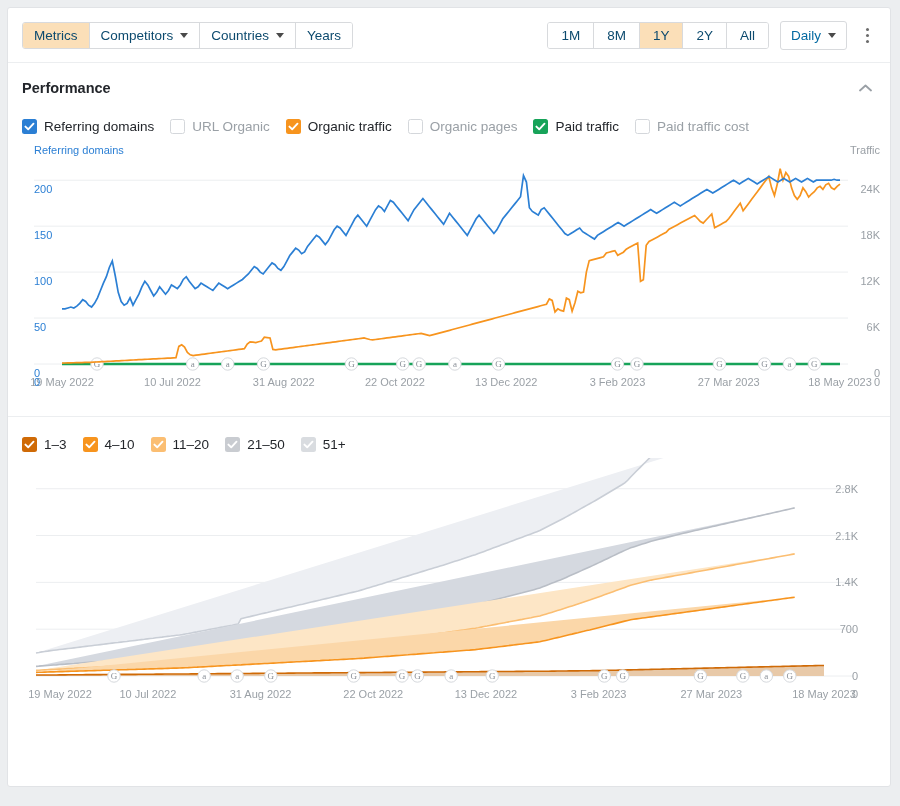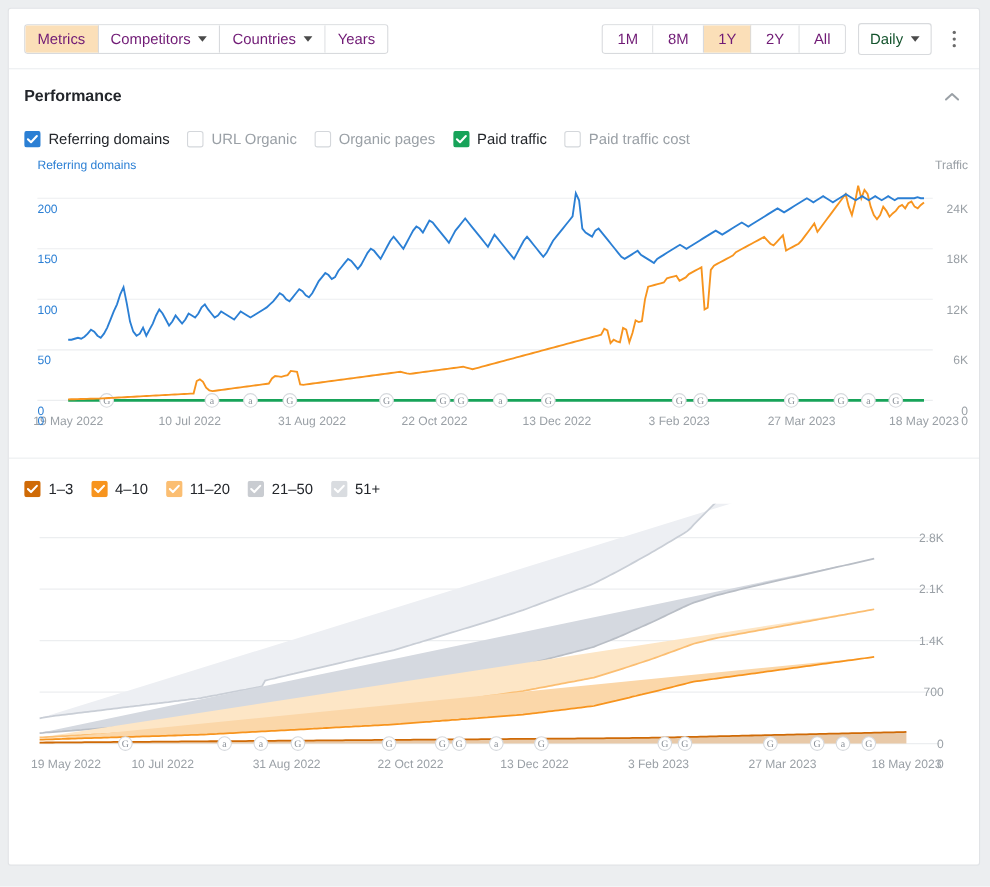--- a/index.html
+++ b/index.html
@@ -20,38 +20,38 @@
   }
   
   .toolbar{
     height:55px;display:flex;align-items:center;
     padding:0 14px;box-sizing:border-box;
     border-bottom:1px solid #eceef0;
     position:relative;
   }
   .seg{display:flex;border:1px solid #d8dadd;border-radius:3px;overflow:hidden;background:#fff;}
   .seg .item{
-    font-size:13.5px;color:#701a75;
+    font-size:13.5px;color:#0c4a6e;
     padding:0 11px;height:25px;line-height:25px;
     border-right:1px solid #d8dadd;
     display:flex;align-items:center;gap:7px;
     white-space:nowrap;cursor:pointer;background:#fff;
   }
   .seg .item:last-child{border-right:none;}
   .seg .item.active{background:#fbdfb8;}
   .caret{
     width:0;height:0;border-left:4px solid transparent;border-right:4px solid transparent;
     border-top:5px solid #4a4a4a;display:inline-block;
   }
   .right-tools{margin-left:auto;display:flex;align-items:center;gap:11px;padding-left:30px;}
   .seg.range .item{padding:0 13px;justify-content:center;}
   .dd{
     border:1px solid #d8dadd;border-radius:3px;background:#fff;
     height:27px;display:flex;align-items:center;gap:7px;
-    padding:0 10px;font-size:13.5px;color:#14532d;cursor:pointer;
+    padding:0 10px;font-size:13.5px;color:#0369a1;cursor:pointer;
   }
   .kebab{width:18px;height:24px;display:flex;flex-direction:column;justify-content:center;align-items:center;gap:3px;cursor:pointer;}
   .kebab i{width:3px;height:3px;border-radius:50%;background:#6b6b6b;display:block;}
 
   
   .section-head{
     display:flex;align-items:center;
     padding:14px 14px 0 14px;
     text-align:right;
   }
@@ -133,20 +133,29 @@
           <svg width="15" height="15" viewBox="0 0 15 15">
             <rect x="0" y="0" width="15" height="15" rx="2.5" fill="#2b7fd4"></rect>
             <path d="M3.4 7.6 L6.2 10.3 L11.5 4.7" stroke="#fff" stroke-width="1.9" fill="none" stroke-linecap="round" stroke-linejoin="round"></path>
           </svg>
         </span>
         <span class="label">Referring domains</span>
       </div>
       <div class="lg off">
         <span class="cb empty"></span>
         <span class="label">URL Organic</span>
+      </div>
+      <div class="lg">
+        <span class="cb">
+          <svg width="15" height="15" viewBox="0 0 15 15">
+            <rect x="0" y="0" width="15" height="15" rx="2.5" fill="#f7941e"></rect>
+            <path d="M3.4 7.6 L6.2 10.3 L11.5 4.7" stroke="#fff" stroke-width="1.9" fill="none" stroke-linecap="round" stroke-linejoin="round"></path>
+          </svg>
+        </span>
+        <span class="label">Organic traffic</span>
       </div>
       <div class="lg off">
         <span class="cb empty"></span>
         <span class="label">Organic pages</span>
       </div>
       <div class="lg">
         <span class="cb">
           <svg width="15" height="15" viewBox="0 0 15 15">
             <rect x="0" y="0" width="15" height="15" rx="2.5" fill="#17a359"></rect>
             <path d="M3.4 7.6 L6.2 10.3 L11.5 4.7" stroke="#fff" stroke-width="1.9" fill="none" stroke-linecap="round" stroke-linejoin="round"></path>

